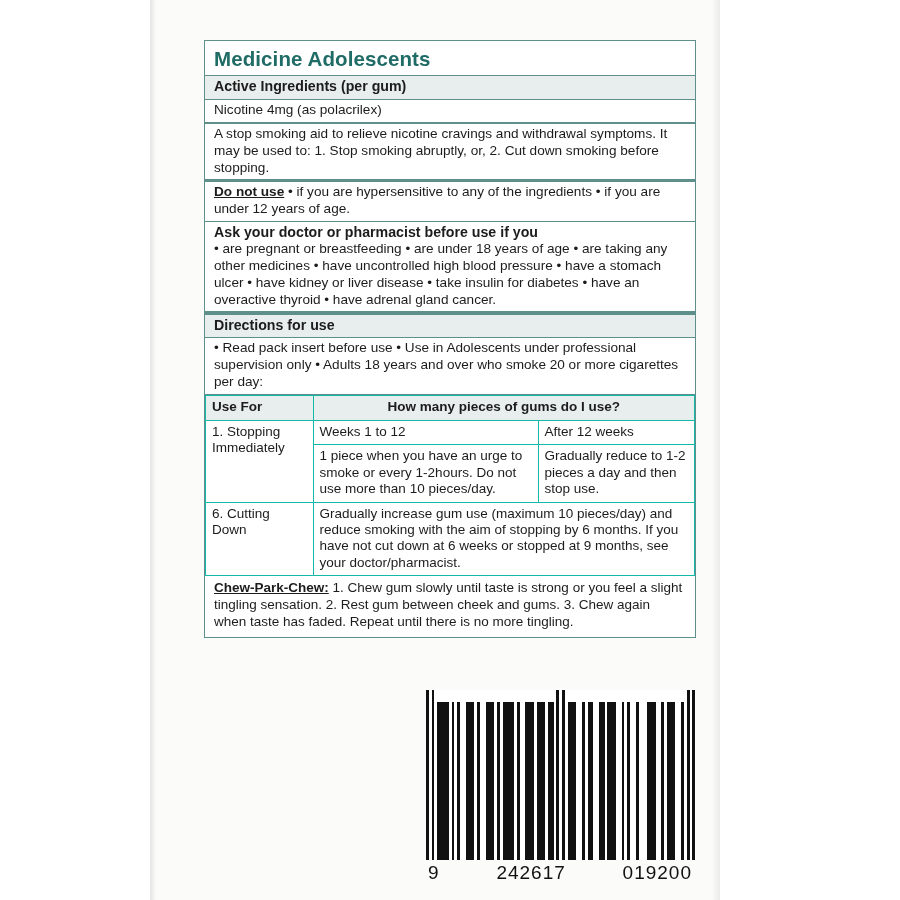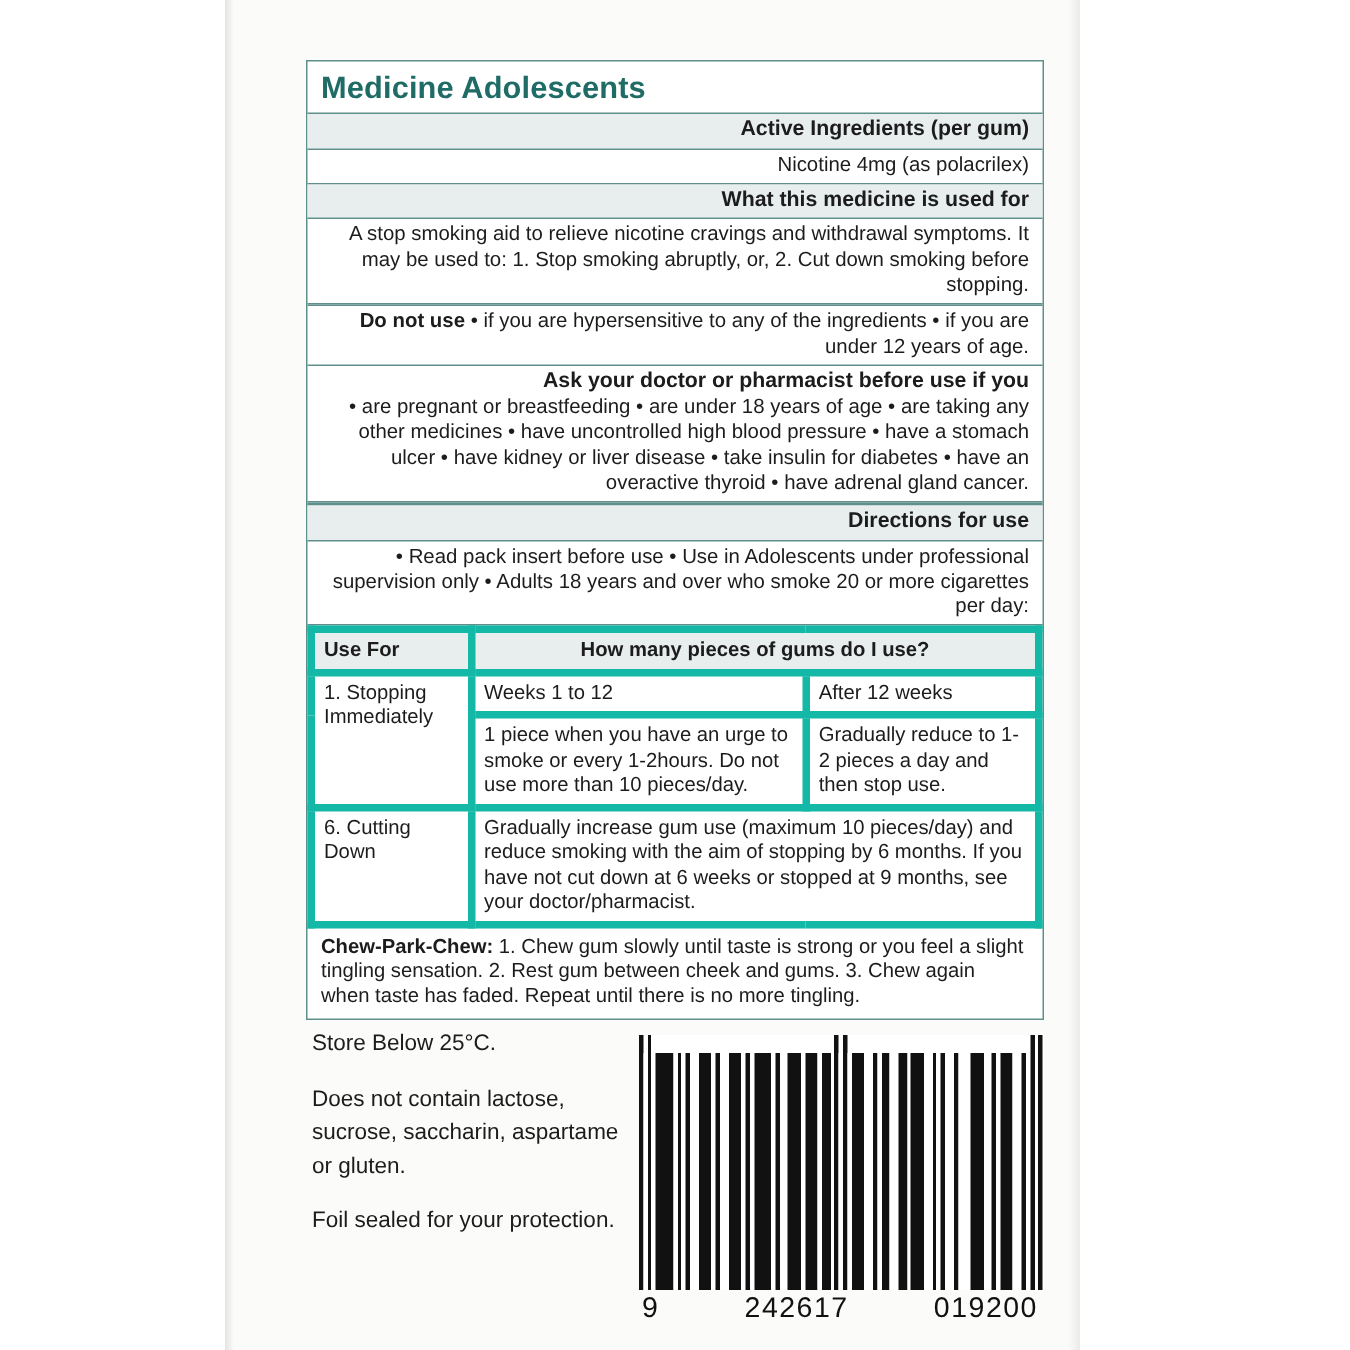--- a/index.html
+++ b/index.html
@@ -64,46 +64,46 @@
     padding: 6px 9px 4px 9px;
     letter-spacing: 0.1px;
   }
   .rule {
     height: 1.2px;
     background: #5f8f8b;
     width: 100%;
   }
   .sec {
     padding: 2px 9px 3px 9px;
-    text-align: right;
   }
   .sec-shade {
     background: #e7eeed;
   }
   .hdr {
     font-size: 14.2px;
     font-weight: bold;
     line-height: 1.22;
   }
   .body {
     font-size: 13.6px;
     line-height: 1.24;
   }
   .inline-hdr {
     font-weight: bold;
+    text-decoration: underline;
   }
 
   
   .dose-table {
     border-collapse: collapse;
     width: 100%;
     table-layout: fixed;
   }
   .dose-table td, .dose-table th {
-    border: 5px solid #14b8a6;
+    border: 1px solid #14b8a6;
     vertical-align: top;
     padding: 3px 6px 4px 6px;
     font-size: 13.5px;
     line-height: 1.22;
     text-align: left;
     font-weight: normal;
   }
   .dose-table .th-shade {
     background: #e7eeed;
     font-weight: bold;
@@ -181,23 +181,20 @@
     <div class="sec sec-shade">
       <div class="hdr">Active Ingredients (per gum)</div>
     </div>
     <div class="rule"></div>
 
     <div class="sec">
       <div class="body">Nicotine 4mg (as polacrilex)</div>
     </div>
     <div class="rule"></div>
 
-    <div class="sec sec-shade">
-      <div class="hdr">What this medicine is used for</div>
-    </div>
     <div class="rule"></div>
 
     <div class="sec">
       <div class="body">A stop smoking aid to relieve nicotine cravings and withdrawal symptoms. It may be used to: 1. Stop smoking abruptly, or, 2. Cut down smoking before stopping.</div>
     </div>
     <div class="rule"></div>
 
     <div class="rule"></div>
 
     <div class="sec">
@@ -251,25 +248,20 @@
       </tr>
     </tbody>
       </table>
 
     <div class="chew">
       <span class="inline-hdr">Chew-Park-Chew:</span><span> 1. Chew gum slowly until taste is strong or you feel a slight tingling sensation. 2. Rest gum between cheek and gums. 3. Chew again when taste has faded. Repeat until there is no more tingling.</span>
     </div>
   </div>
 
   <div class="lower">
-    <div class="store-text">
-      <p>Store Below 25°C.</p>
-      <p>Does not contain lactose, sucrose, saccharin, aspartame or gluten.</p>
-      <p>Foil sealed for your protection.</p>
-    </div>
 
     <div class="barcode-wrap">
       <div class="barcode" id="barcode-bars">
           <div class="bar" style="width: 2.84211px; height: 170px;"></div>
           <div class="sp" style="width: 2.84211px; height: 158px;"></div>
           <div class="bar" style="width: 2.84211px; height: 170px;"></div>
           <div class="sp" style="width: 2.84211px; height: 158px;"></div>
           <div class="bar" style="width: 11.3684px; height: 158px;"></div>
           <div class="sp" style="width: 2.84211px; height: 158px;"></div>
           <div class="bar" style="width: 2.84211px; height: 158px;"></div>

